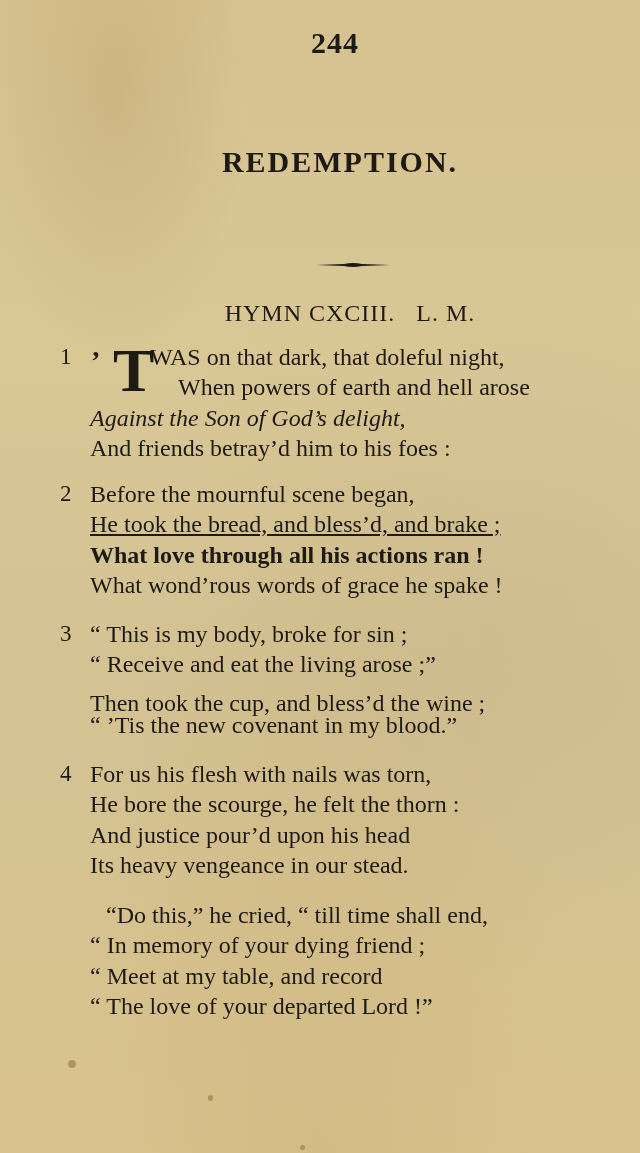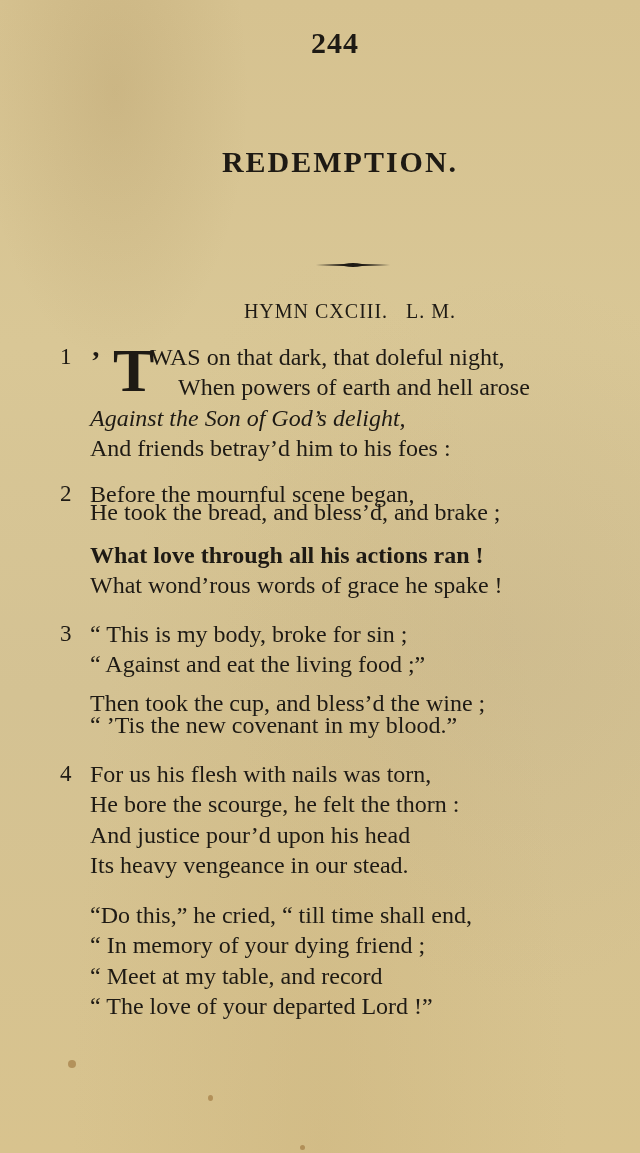--- a/index.html
+++ b/index.html
@@ -60,21 +60,21 @@
       left: 316px;
       width: 74px;
       height: 6px;
     }
     .hymn-heading {
       position: absolute;
       top: 300px;
       left: 0;
       width: 640px;
       text-align: center;
-      font-size: 20px;
+      font-size: 24px;
       letter-spacing: 1px;
       padding-left: 60px;
       box-sizing: border-box;
     }
     .stanza {
       position: absolute;
       left: 0;
       width: 640px;
       font-size: 24px;
       line-height: 30.5px;
@@ -133,41 +133,41 @@
     <span class="dropcap">T</span>
     <span class="line" style="left:150px;top:0;">WAS on that dark, that doleful night,</span>
     <span class="line" style="left:178px;top:30px;">When powers of earth and hell arose</span>
     <span class="line" style="top:61px;font-style:italic;">Against the Son of God’s delight,</span>
     <span class="line" style="top:91px;">And friends betray’d him to his foes :</span>
   </div>
 
   <div class="stanza" style="top:479px;">
     <span class="num">2</span>
     <span class="line" style="top:0;">Before the mournful scene began,</span>
-    <span class="line" style="top:18px;">He took the bread, and bless’d, and brake ;</span>
+    <span class="line" style="top:30px;text-decoration:underline;">He took the bread, and bless’d, and brake ;</span>
     <span class="line" style="top:61px;font-weight:bold;">What love through all his actions ran !</span>
     <span class="line" style="top:91px;">What wond’rous words of grace he spake !</span>
   </div>
 
   <div class="stanza" style="top:619px;">
     <span class="num">3</span>
     <span class="line" style="top:0;">“ This is my body, broke for sin ;</span>
-    <span class="line" style="top:30px;">“ Against and eat the living food ;”</span>
+    <span class="line" style="top:30px;">“ Receive and eat the living arose ;”</span>
     <span class="line" style="top:69px;">Then took the cup, and bless’d the wine ;</span>
     <span class="line" style="top:91px;">“ ’Tis the new covenant in my blood.”</span>
   </div>
 
   <div class="stanza" style="top:759px;">
     <span class="num">4</span>
     <span class="line" style="top:0;">For us his flesh with nails was torn,</span>
     <span class="line" style="top:30px;">He bore the scourge, he felt the thorn :</span>
     <span class="line" style="top:61px;">And justice pour’d upon his head</span>
     <span class="line" style="top:91px;">Its heavy vengeance in our stead.</span>
   </div>
 
   <div class="stanza" style="top:900px;">
-    <span class="line" style="top:0;">“Do this,” he cried, “ till time shall end,</span>
+    <span class="line" style="top:0;margin-left:16px;">“Do this,” he cried, “ till time shall end,</span>
     <span class="line" style="top:30px;">“ In memory of your dying friend ;</span>
     <span class="line" style="top:61px;">“ Meet at my table, and record</span>
     <span class="line" style="top:91px;">“ The love of your departed Lord !”</span>
   </div>
 
 </div>
 
 </body></html>

